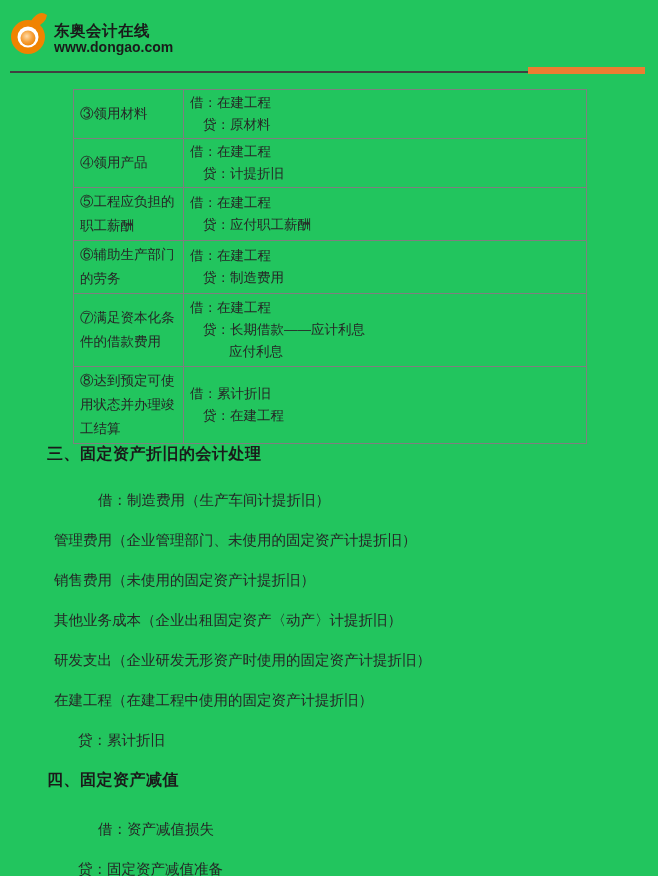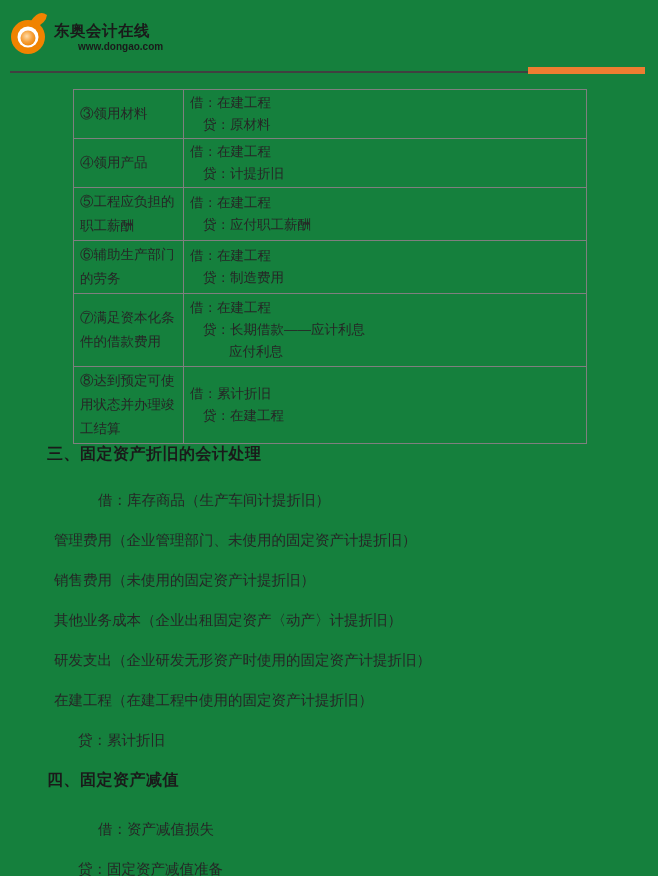--- a/index.html
+++ b/index.html
@@ -1,21 +1,21 @@
 <!DOCTYPE html>
 <html><head>
 <meta charset="utf-8">
 <style>
   * { box-sizing: border-box; }
   html, body { margin: 0; padding: 0; background: #ffffff; }
   .page {
     position: relative;
     width: 658px;
     height: 876px;
-    background: #15803d;
+    background: #22c55e;
     font-family: "Liberation Sans", sans-serif;
     color: #262626;
     overflow: hidden;
   }
 
   
   .logo {
     position: absolute;
     left: 10px;
     top: 13px;
@@ -25,26 +25,25 @@
   .logo svg { display: block; }
   .brand { margin-left: 6px; margin-top: 9px; }
   .brand-name {
     font-size: 15.5px;
     font-weight: bold;
     color: #1a1a1a;
     line-height: 18px;
     letter-spacing: 0.5px;
   }
   .brand-url {
-    font-size: 10px;
+    font-size: 14px;
     font-weight: bold;
     color: #1a1a1a;
     line-height: 12px;
     margin-top: 1px;
-    margin-left: 24px;
   }
   .rule {
     position: absolute;
     left: 10px;
     top: 71px;
     width: 635px;
     height: 2px;
     background: #404040;
   }
   .accent {
@@ -180,21 +179,21 @@
             <span class="el debit">借：累计折旧</span>
             <span class="el credit">贷：在建工程</span>
           </td>
         </tr>
       </tbody>
     </table>
   </div>
 
   <div class="body-flow">
     <h2 class="sec-title t3">三、固定资产折旧的会计处理</h2>
-    <p class="ln debit">借：库存商品（生产车间计提折旧）</p>
+    <p class="ln debit">借：制造费用（生产车间计提折旧）</p>
     <p class="ln item">管理费用（企业管理部门、未使用的固定资产计提折旧）</p>
     <p class="ln item">销售费用（未使用的固定资产计提折旧）</p>
     <p class="ln item">其他业务成本（企业出租固定资产〈动产〉计提折旧）</p>
     <p class="ln item">研发支出（企业研发无形资产时使用的固定资产计提折旧）</p>
     <p class="ln item">在建工程（在建工程中使用的固定资产计提折旧）</p>
     <p class="ln credit">贷：累计折旧</p>
 
     <h2 class="sec-title t4">四、固定资产减值</h2>
     <p class="ln debit">借：资产减值损失</p>
     <p class="ln credit">贷：固定资产减值准备</p>

